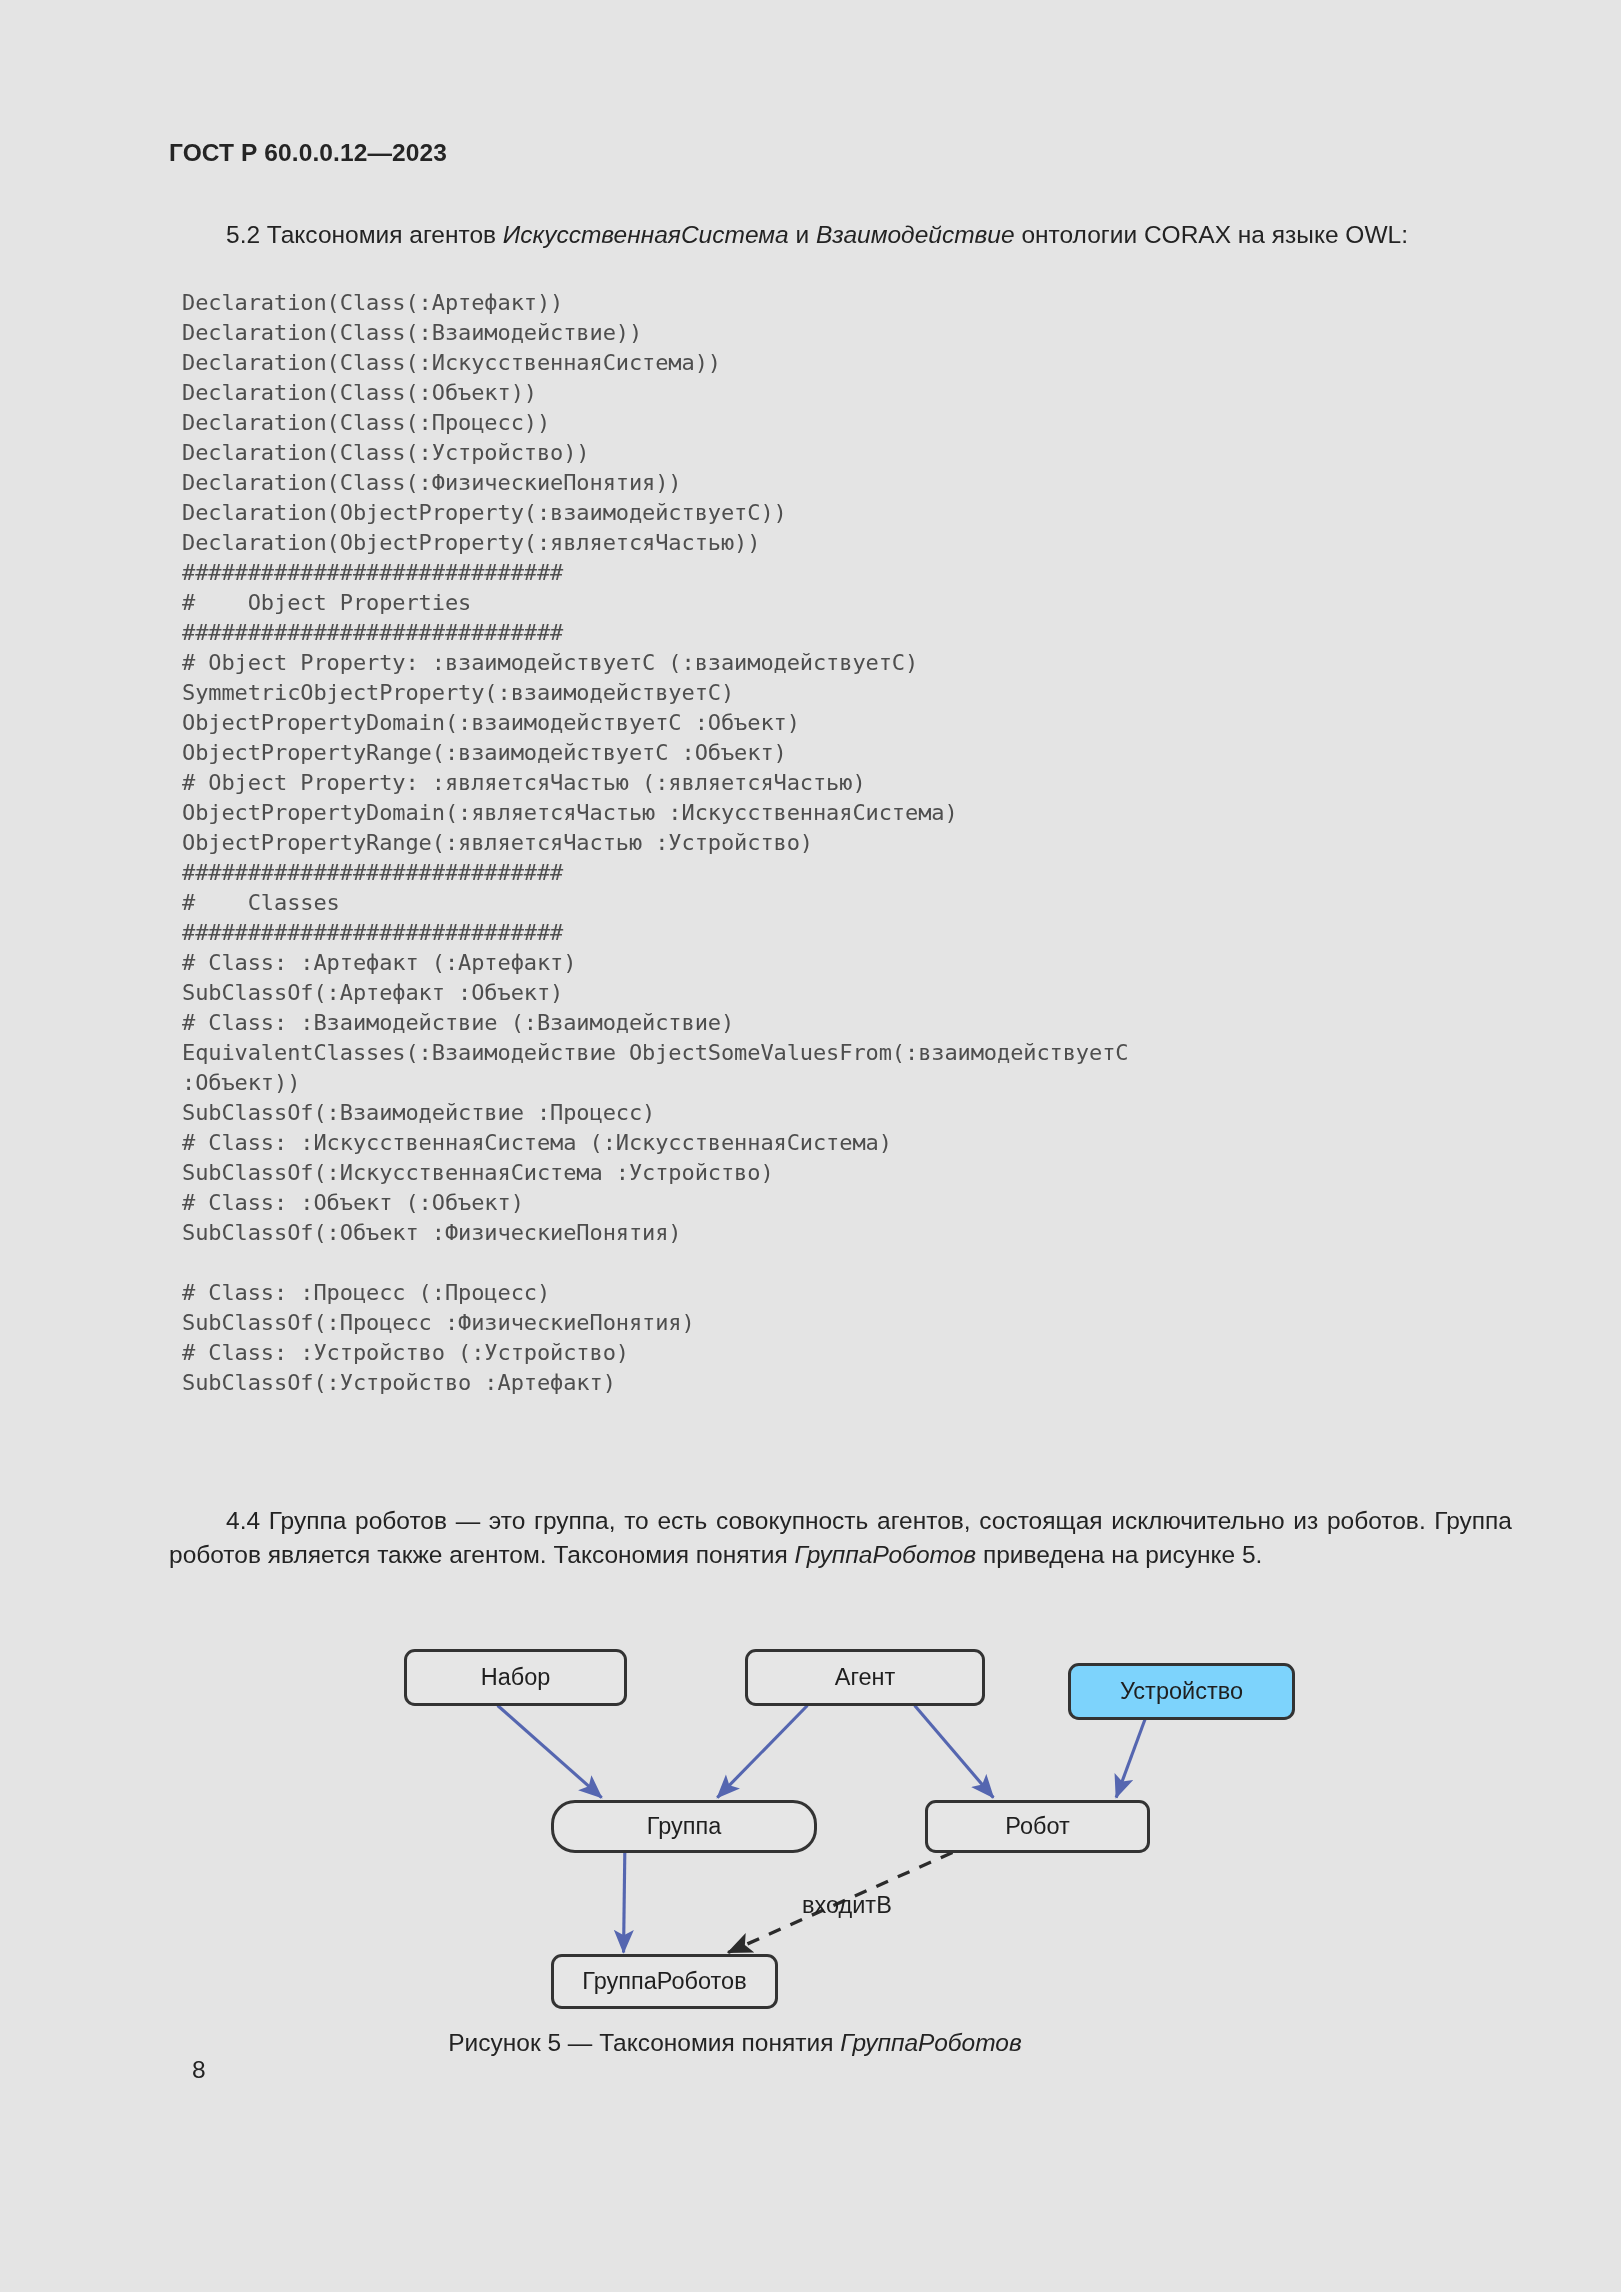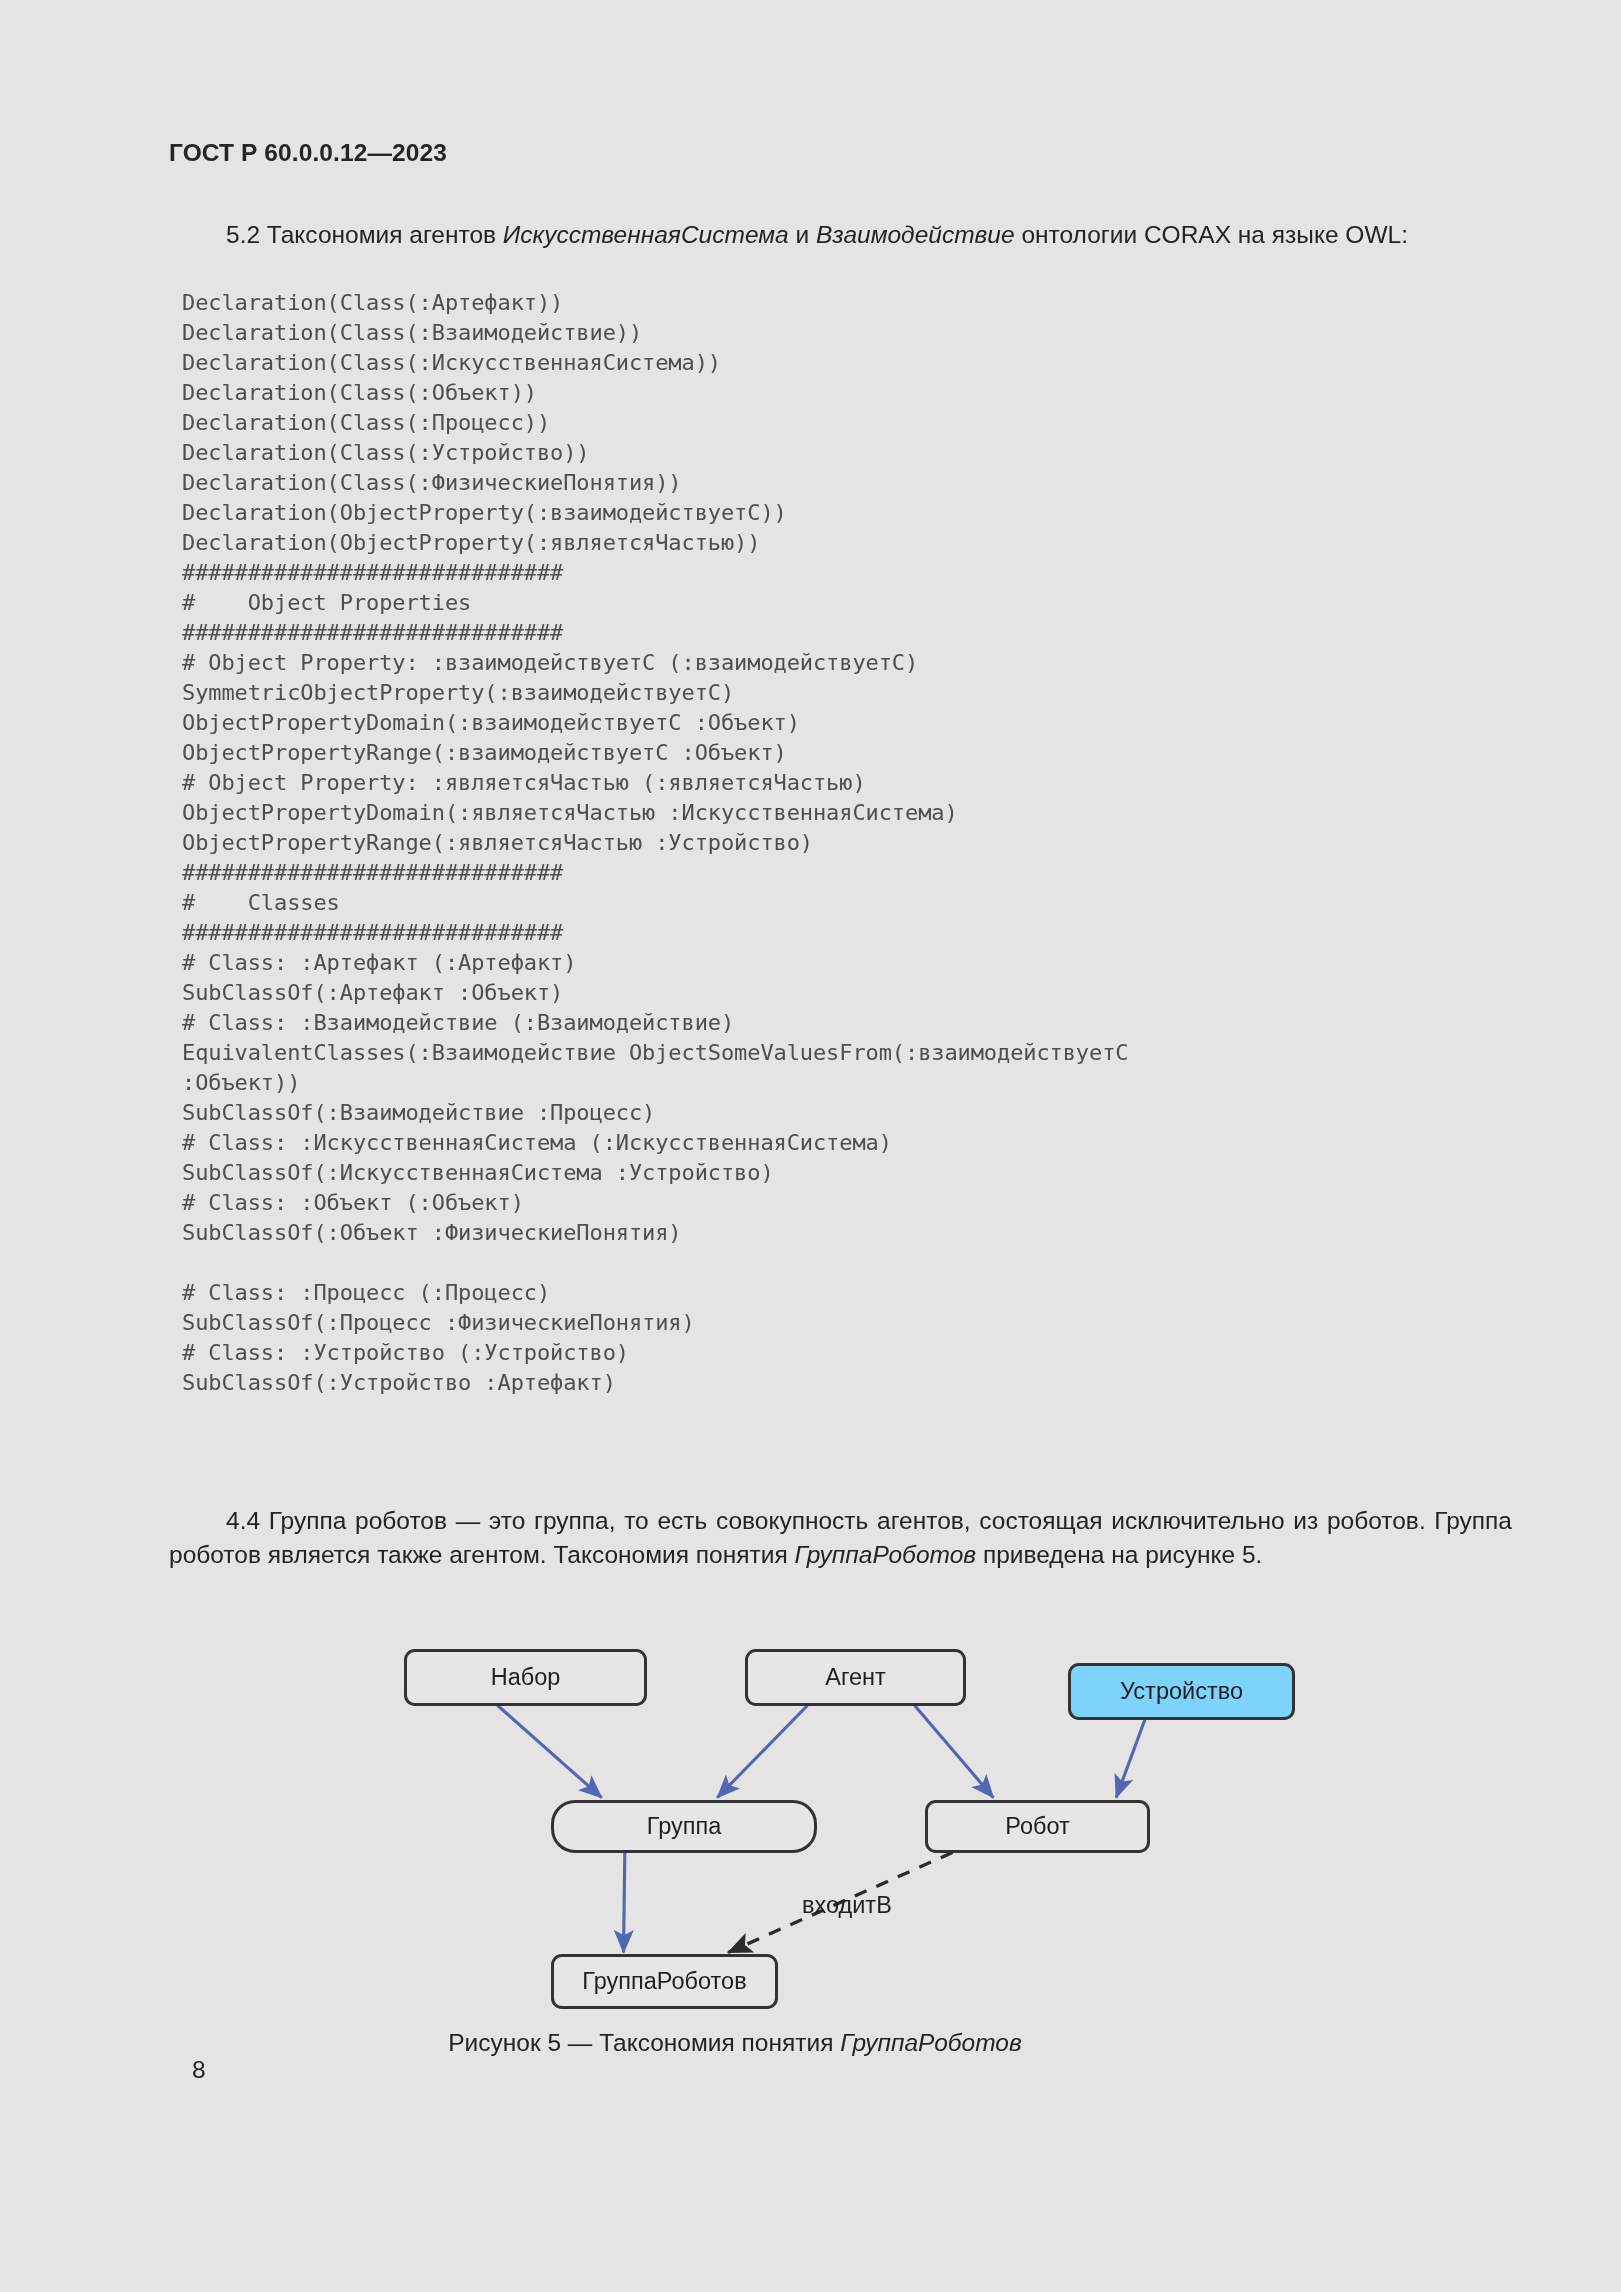--- a/index.html
+++ b/index.html
@@ -150,24 +150,24 @@
           <line x1="507.76" y1="80" x2="613.92" y2="174" stroke="#5566b0" stroke-width="3.2" marker-end="url(#arrow-solid)"></line>
           <line x1="823.84" y1="80" x2="731.92" y2="174" stroke="#5566b0" stroke-width="3.2" marker-end="url(#arrow-solid)"></line>
           <line x1="933.28" y1="80" x2="1013.6" y2="174" stroke="#5566b0" stroke-width="3.2" marker-end="url(#arrow-solid)"></line>
           <line x1="1173.52" y1="80" x2="1138.88" y2="174" stroke="#5566b0" stroke-width="3.2" marker-end="url(#arrow-solid)"></line>
           <line x1="637.52" y1="230" x2="636.24" y2="332" stroke="#5566b0" stroke-width="3.2" marker-end="url(#arrow-solid)"></line>
           <line x1="971.84" y1="230" x2="742.96" y2="332" stroke="#2b2b2b" stroke-width="3.4" stroke-dasharray="13,11" marker-end="url(#arrow-dashed)"></line>
         </g>
     </svg>
 
     <div class="edge-label" id="edge-label-vhoditv" style="left: 802px; top: 265px;">входитВ</div>
-  <div class="node-box" style="left: 404px; top: 21.6px; width: 243px; height: 57px; border-color: rgb(51, 51, 51); background: rgb(230, 230, 230);">
+  <div class="node-box" style="left: 404px; top: 21.6px; width: 223px; height: 57px; border-color: rgb(51, 51, 51); background: rgb(230, 230, 230);">
         <span>Набор</span>
       </div>
-      <div class="node-box" style="left: 745px; top: 21.6px; width: 221px; height: 57px; border-color: rgb(51, 51, 51); background: rgb(230, 230, 230);">
+      <div class="node-box" style="left: 745px; top: 21.6px; width: 240px; height: 57px; border-color: rgb(51, 51, 51); background: rgb(230, 230, 230);">
         <span>Агент</span>
       </div>
       <div class="node-box" style="left: 1068px; top: 36px; width: 227px; height: 57px; border-color: rgb(51, 51, 51); background: #7dd3fc;">
         <span>Устройство</span>
       </div>
       <div class="node-box" style="left: 551px; top: 173px; width: 266px; height: 53px; border-color: rgb(51, 51, 51); background: rgb(230, 230, 230); border-radius: 24px;">
         <span>Группа</span>
       </div>
       <div class="node-box" style="left: 925px; top: 173px; width: 225px; height: 53px; border-color: rgb(51, 51, 51); background: rgb(230, 230, 230);">
         <span>Робот</span>

